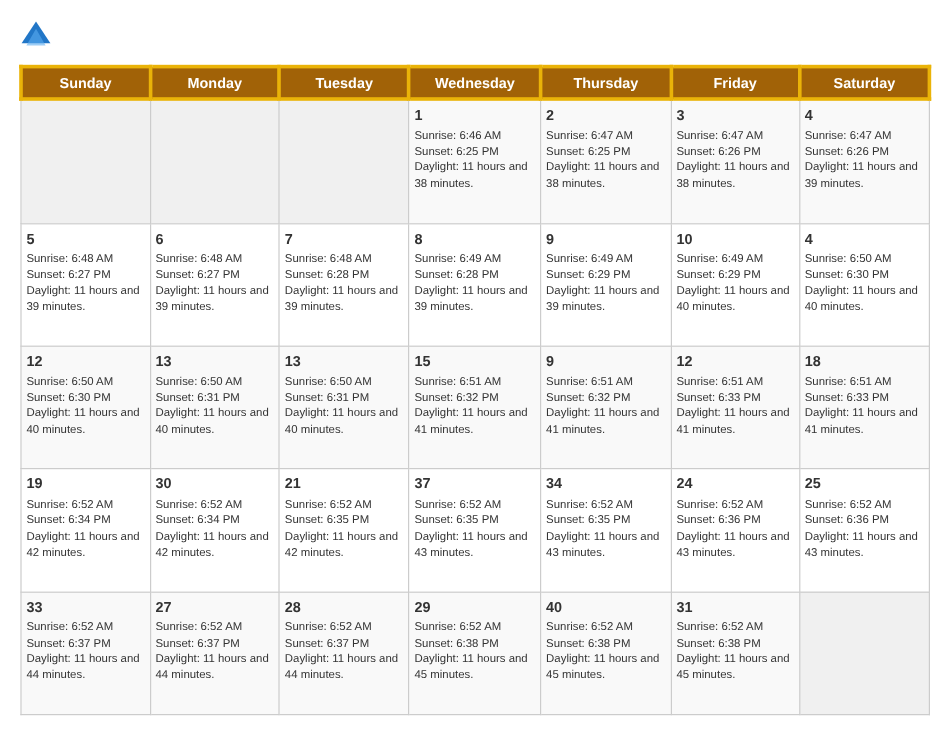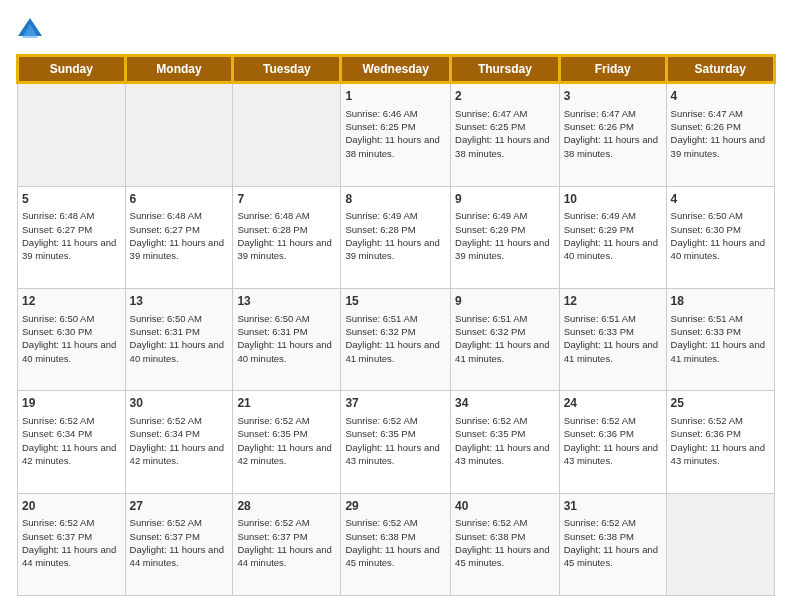--- a/index.html
+++ b/index.html
@@ -292,21 +292,21 @@
           </td>
           <td>
             <span class="day-number">25</span>
             <div class="day-info" style="white-space: pre-line;">Sunrise: 6:52 AM
 Sunset: 6:36 PM
 Daylight: 11 hours and 43 minutes.</div>
           </td>
         </tr>
         <tr>
           <td>
-            <span class="day-number">20</span>
+            <span class="day-number">33</span>
             <div class="day-info" style="white-space: pre-line;">Sunrise: 6:52 AM
 Sunset: 6:37 PM
 Daylight: 11 hours and 44 minutes.</div>
           </td>
           <td>
             <span class="day-number">27</span>
             <div class="day-info" style="white-space: pre-line;">Sunrise: 6:52 AM
 Sunset: 6:37 PM
 Daylight: 11 hours and 44 minutes.</div>
           </td>

